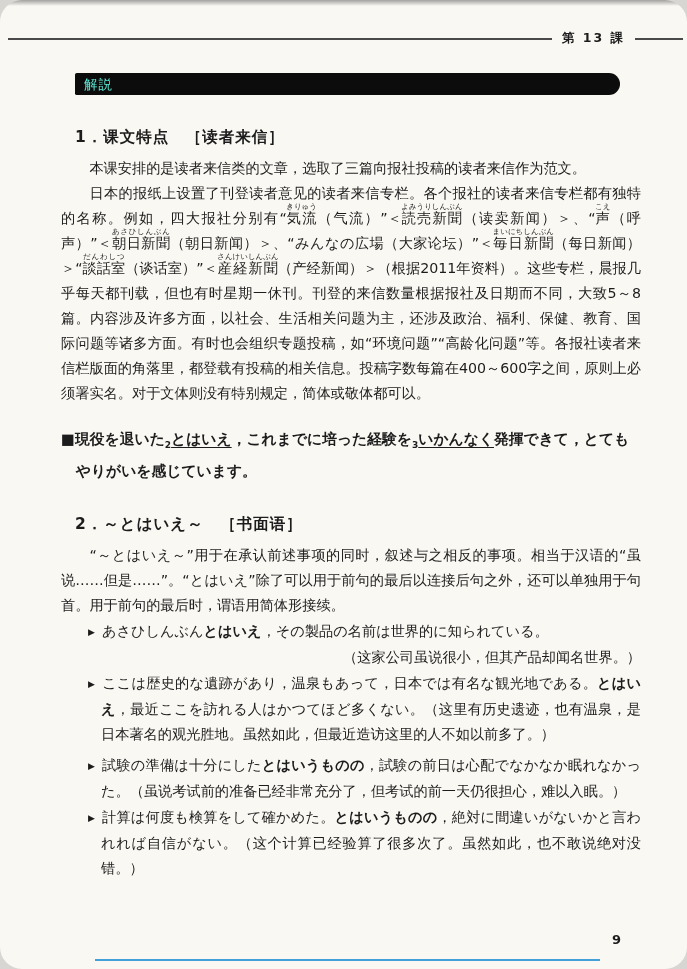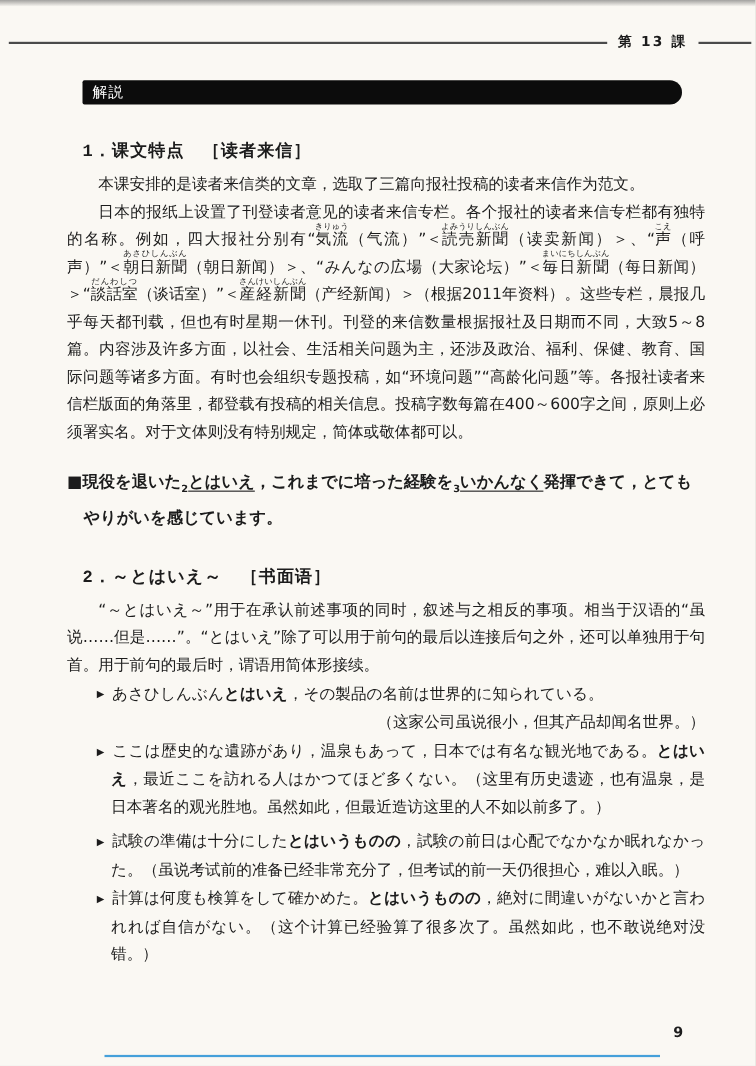--- a/index.html
+++ b/index.html
@@ -4,39 +4,40 @@
 <style>
   html,body{margin:0;padding:0;background:#d8d6d2;}
   .page{
     position:relative;
     width:687px;height:969px;
     margin:0 auto;
     background:#faf8f3;
     overflow:hidden;
     font-family:"DejaVu Sans",sans-serif;
     color:#1c1c1c;
+    border-radius:22px;
   }
   .scan-top{
     position:absolute;top:0;left:0;right:0;height:6px;
     background:linear-gradient(to bottom, rgba(90,90,90,.55), rgba(90,90,90,0));
   }
   
   .header{display:flex;align-items:center;padding:30px 4px 0 8px;}
   .rule{height:2px;background:#4a4a4a;flex:1;}
   .rule-right{flex:0 0 48px;}
   .lesson{flex:0 0 auto;padding:0 10px;font-size:12.5px;font-weight:bold;letter-spacing:2px;}
   
   .kaisetsu-bar{
     margin:26px 0 0 75px;width:545px;height:22px;
     background:#0c0c0c;border-radius:2px 12px 12px 2px;
-    color:#ffffff;font-size:13.5px;line-height:22px;
+    color:#5eead4;font-size:13.5px;line-height:22px;
     padding-left:9px;box-sizing:border-box;letter-spacing:1px;
   }
   .content{margin:0 46px 0 61px;}
-  .h{font-size:15.5px;font-weight:bold;margin:0 0 8px 14px;letter-spacing:1px;font-family:Liberation Mono, monospace;}
+  .h{font-size:15.5px;font-weight:bold;margin:0 0 8px 14px;letter-spacing:1px;}
   .h1-top{margin-top:32px;}
   .h-s2{margin-top:30px;}
   .para{font-size:14.2px;line-height:25px;margin:0;text-align:justify;}
   .indent{text-indent:2em;}
   ruby rt{font-size:7.5px;line-height:6px;letter-spacing:0;transform:translateY(2px);}
   .highlight{
     font-weight:bold;font-size:14.8px;line-height:26px;
     margin:20px 0 16px 0;padding-left:1em;text-indent:-1em;
   }
   .ul{text-decoration:underline;text-underline-offset:3px;}

